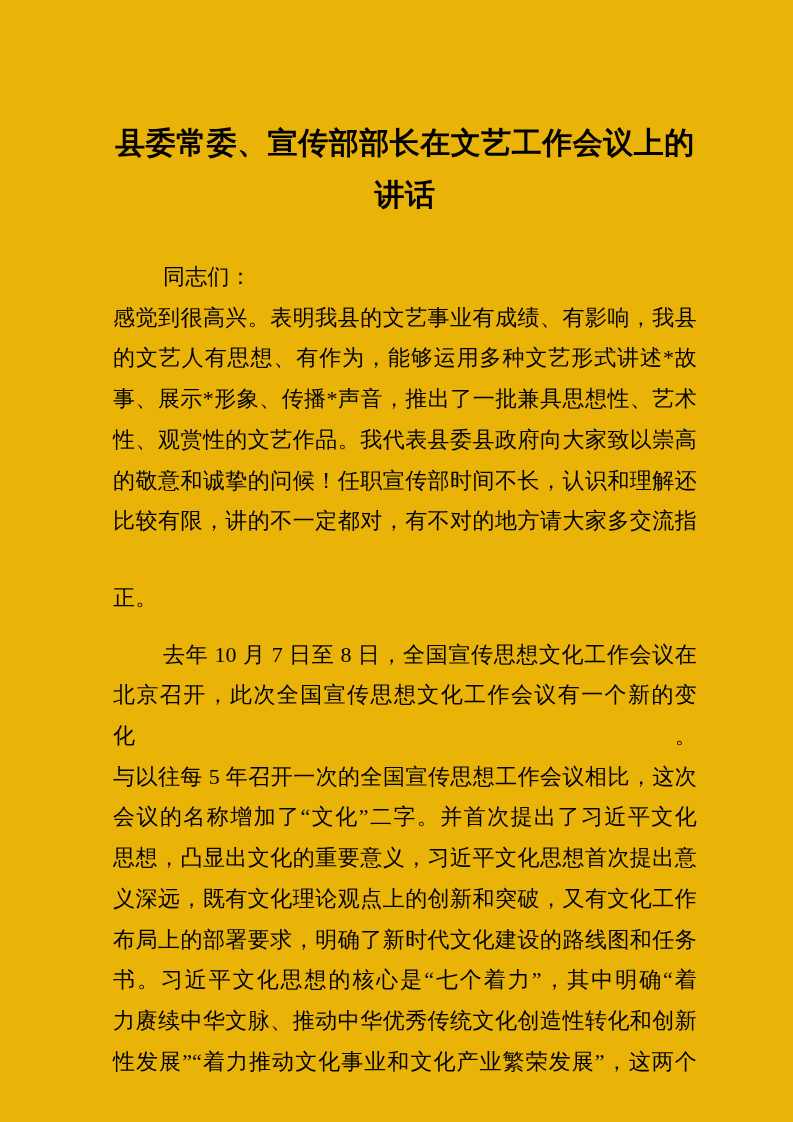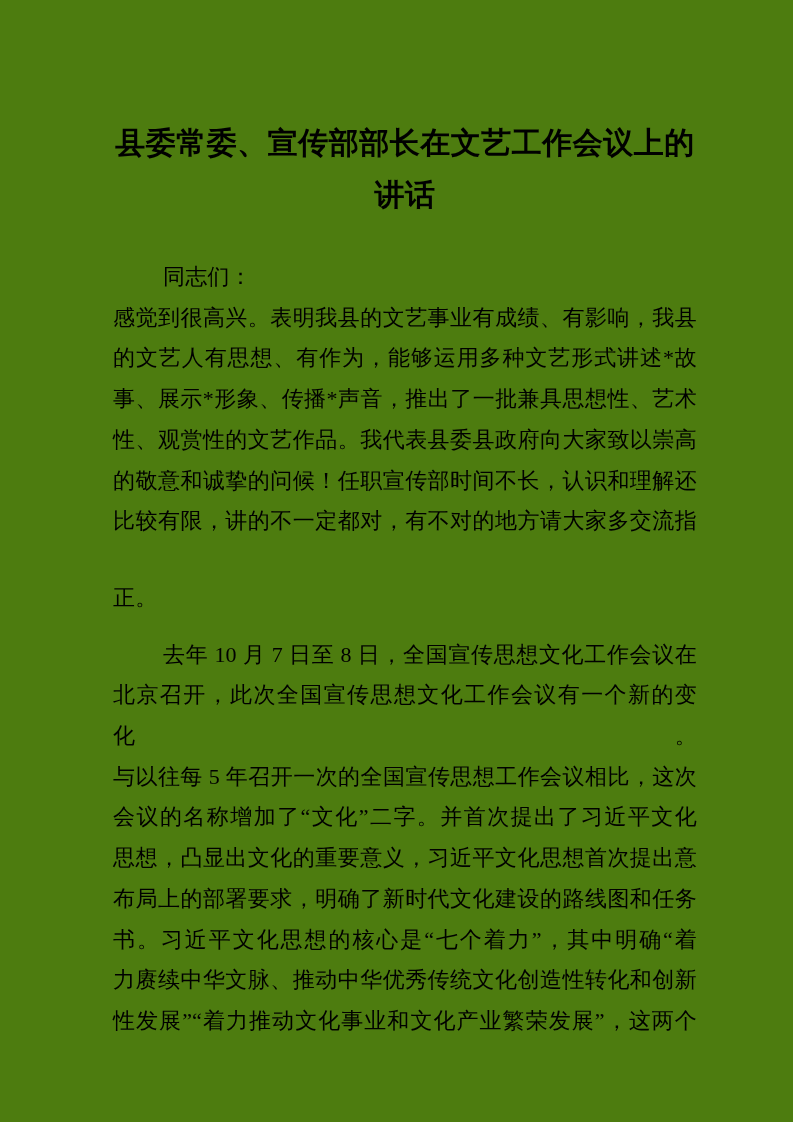--- a/index.html
+++ b/index.html
@@ -11,21 +11,21 @@
     width: 793px;
     height: 1122px;
     overflow: hidden;
     color: #000000;
     font-family: "Liberation Serif", "DejaVu Serif", serif;
   }
   .page {
     box-sizing: border-box;
     width: 793px;
     height: 1122px;
-    background: #4d7c0f;
+    background: #eab308;
     padding: 117px 96px 0 113px;
     overflow: hidden;
   }
   .doc-title {
     margin: 0;
     padding: 0;
     font-size: 30px;
     font-weight: 700;
     line-height: 52px;
     text-align: center;
@@ -85,19 +85,20 @@
         <div class="line just">的敬意和诚挚的问候！任职宣传部时间不长，认识和理解还</div>
         <div class="line just">比较有限，讲的不一定都对，有不对的地方请大家多交流指</div>
         <div class="line plain">正。</div>
       </div>
       <div class="para">
         <div class="line just indent">去年 10 月 7 日至 8 日，全国宣传思想文化工作会议在</div>
         <div class="line just">北京召开，此次全国宣传思想文化工作会议有一个新的变化。</div>
         <div class="line just">与以往每 5 年召开一次的全国宣传思想工作会议相比，这次</div>
         <div class="line just">会议的名称增加了“文化”二字。并首次提出了习近平文化</div>
         <div class="line just">思想，凸显出文化的重要意义，习近平文化思想首次提出意</div>
+        <div class="line just">义深远，既有文化理论观点上的创新和突破，又有文化工作</div>
         <div class="line just">布局上的部署要求，明确了新时代文化建设的路线图和任务</div>
         <div class="line just">书。习近平文化思想的核心是“七个着力”，其中明确“着</div>
         <div class="line just">力赓续中华文脉、推动中华优秀传统文化创造性转化和创新</div>
         <div class="line just">性发展”“着力推动文化事业和文化产业繁荣发展”，这两个</div>
       </div>
     </div>
 </div>
 
 </body></html>

